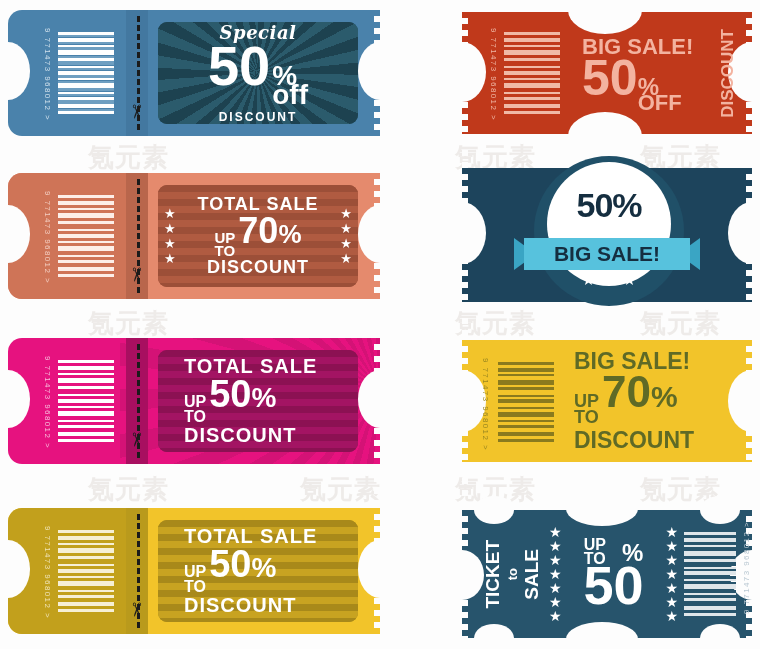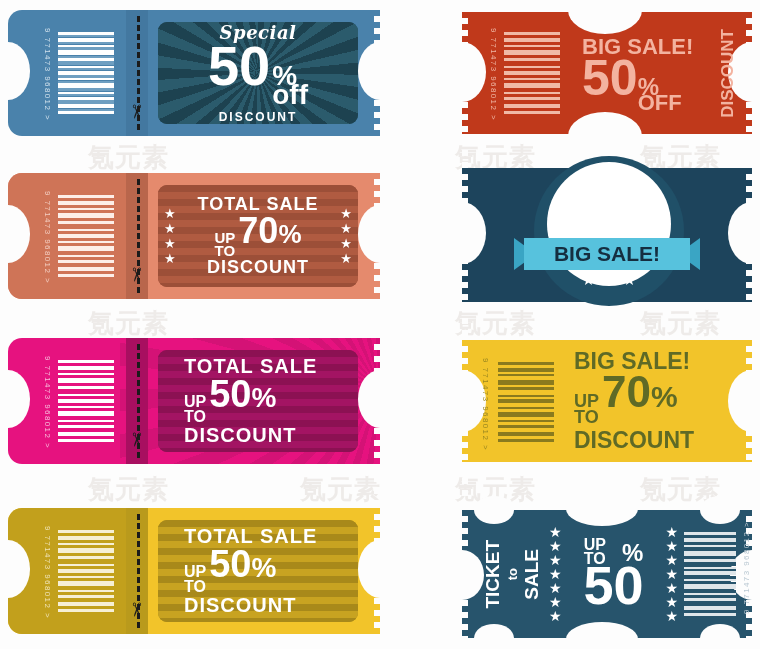--- a/index.html
+++ b/index.html
@@ -456,20 +456,22 @@
         <i></i>
         <i></i>
         <i></i>
         <i></i>
     </div>
     <div class="notch" style="left:-24px;top:34px;width:48px;height:62px;"></div>
     <div class="notch" style="right:-24px;top:34px;width:48px;height:62px;"></div>
 
     <div style="position:absolute;left:72px;top:-12px;width:150px;height:150px;border-radius:50%;background:#205068;"></div>
     <div style="position:absolute;left:85px;top:-6px;width:124px;height:124px;border-radius:50%;background:#ffffff;"></div>
+    <div style="position:absolute;left:85px;top:18px;width:124px;text-align:center;color:#152e40;
+                font-size:34px;font-weight:700;letter-spacing:-1px;">50%</div>
 
     <div style="position:absolute;left:52px;top:70px;width:0;height:0;
                 border-top:16px solid transparent;border-bottom:16px solid transparent;
                 border-left:22px solid #3aa5c4;"></div>
     <div style="position:absolute;right:52px;top:70px;width:0;height:0;
                 border-top:16px solid transparent;border-bottom:16px solid transparent;
                 border-right:22px solid #3aa5c4;"></div>
     <div style="position:absolute;left:62px;right:62px;top:70px;height:32px;background:#57c2dd;
                 display:flex;align-items:center;justify-content:center;">
       <span style="color:#152e40;font-size:21px;font-weight:700;letter-spacing:0px;">BIG SALE!</span>

